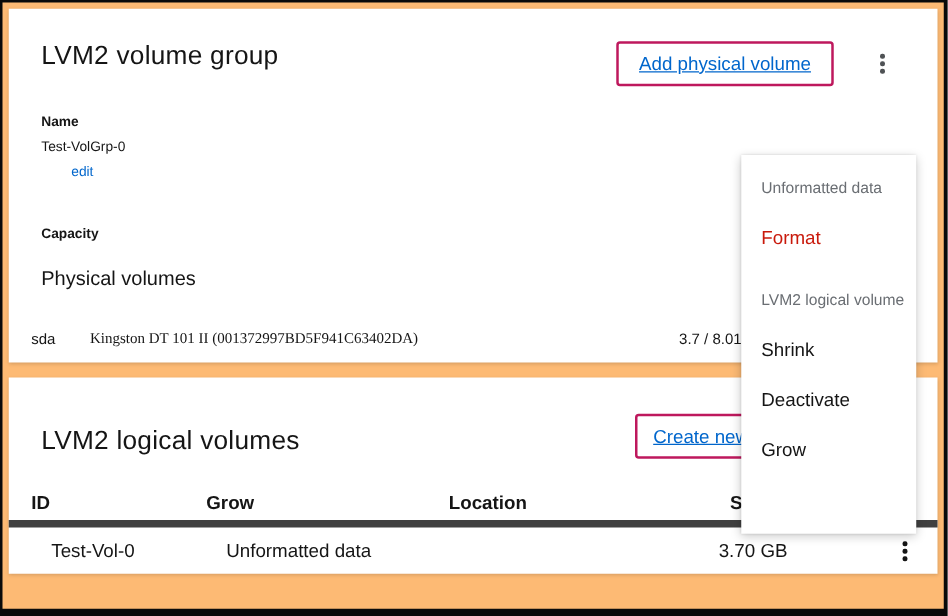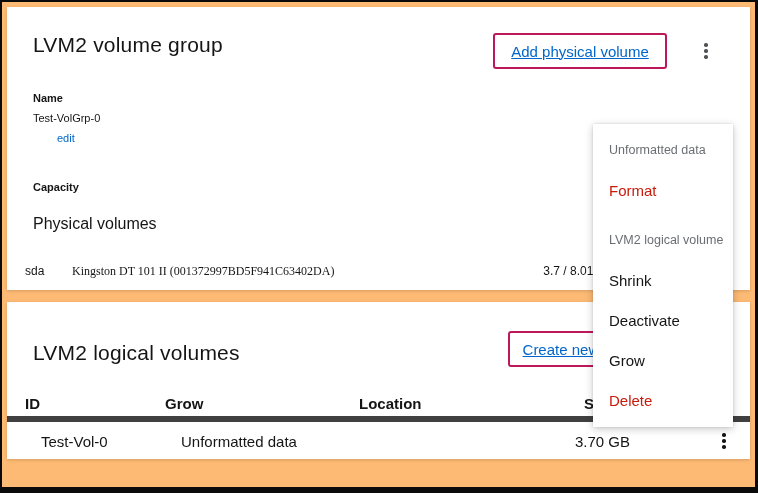--- a/index.html
+++ b/index.html
@@ -221,17 +221,16 @@
     </section>
 
     <div class="dropdown">
       <div class="dd-header">Unformatted data</div>
       <div class="dd-item danger">Format</div>
       <div class="dd-gap"></div>
       <div class="dd-header">LVM2 logical volume</div>
       <div class="dd-item">Shrink</div>
       <div class="dd-item">Deactivate</div>
       <div class="dd-item">Grow</div>
-      <div class="dd-item danger">Delete</div>
     </div>
 
   </div>
 </div>
 
 </body></html>

